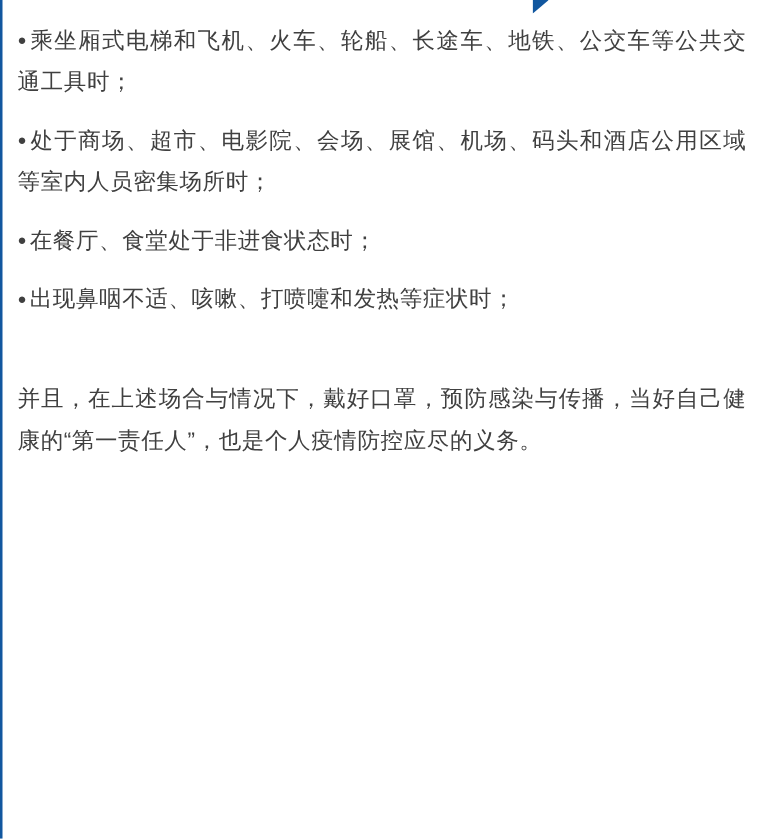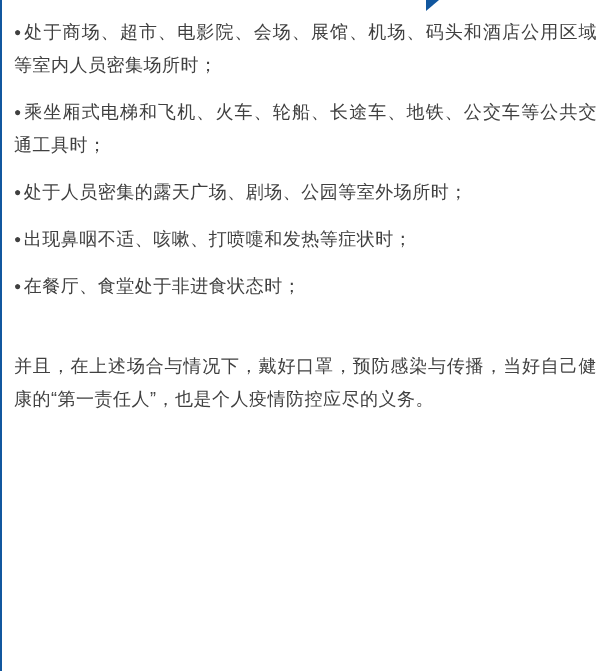--- a/index.html
+++ b/index.html
@@ -57,27 +57,26 @@
   }
 </style>
 </head>
 <body>
 
 <div class="left-accent"></div>
 <div class="top-triangle"></div>
 
 <div class="content">
 
+  <p class="para"><span class="bullet-marker">●</span><span>乘坐厢式电梯和飞机、火车、轮船、长途车、地铁、公交车等公共交通工具时；</span></p>
+
   <p class="para"><span class="bullet-marker">●</span><span>处于商场、超市、电影院、会场、展馆、机场、码头和酒店公用区域等室内人员密集场所时；</span></p>
 
-  <p class="para"><span class="bullet-marker">●</span><span>乘坐厢式电梯和飞机、火车、轮船、长途车、地铁、公交车等公共交通工具时；</span></p>
-
-  <p class="para"><span class="bullet-marker">●</span><span>处于人员密集的露天广场、剧场、公园等室外场所时；</span></p>
 
 
+  <p class="para"><span class="bullet-marker">●</span><span>在餐厅、食堂处于非进食状态时；</span></p>
+
   <p class="para"><span class="bullet-marker">●</span><span>出现鼻咽不适、咳嗽、打喷嚏和发热等症状时；</span></p>
-
-  <p class="para"><span class="bullet-marker">●</span><span>在餐厅、食堂处于非进食状态时；</span></p>
 
 
   <p class="para closing">并且，在上述场合与情况下，戴好口罩，预防感染与传播，当好自己健康的“第一责任人”，也是个人疫情防控应尽的义务。</p>
 
 </div>
 
 </body></html>

